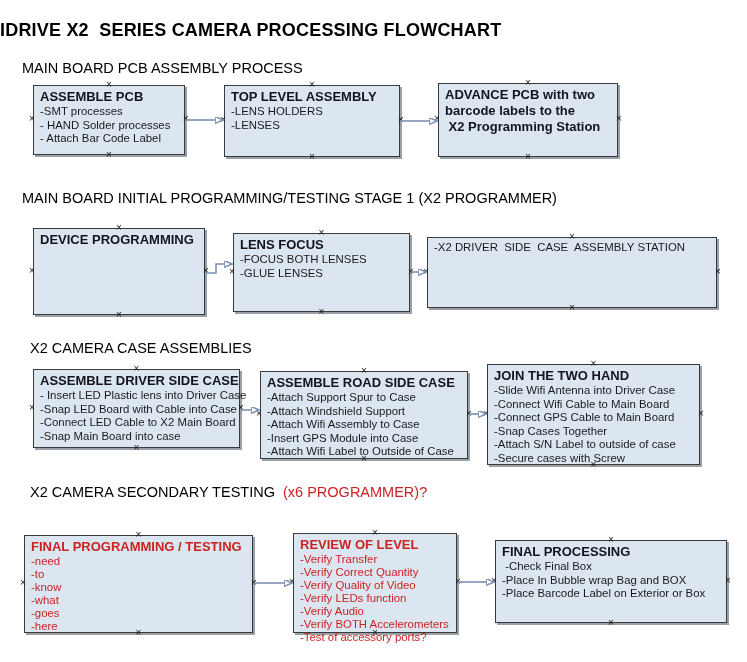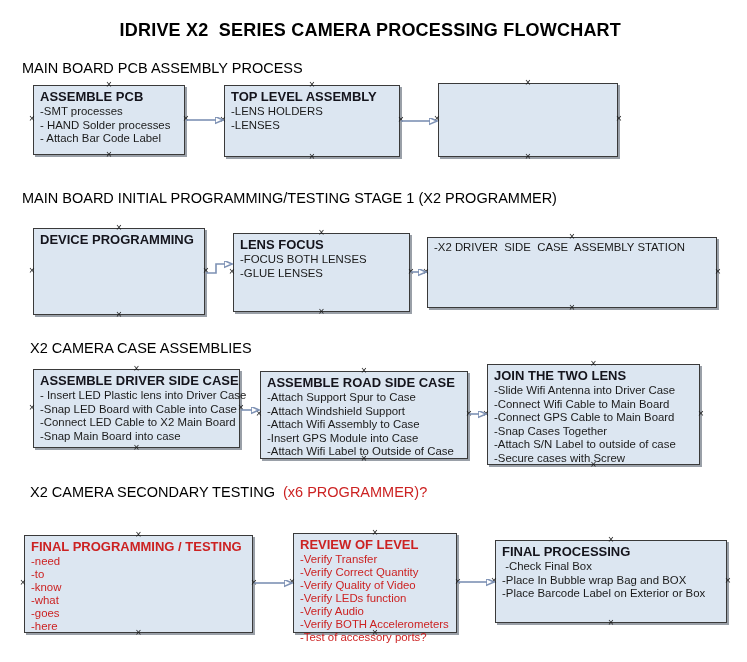--- a/index.html
+++ b/index.html
@@ -2,21 +2,21 @@
 <html><head>
 <meta charset="utf-8">
 <style>
   html,body{margin:0;padding:0;}
   body{
     width:747px;height:662px;background:#ffffff;
     font-family:"Liberation Sans", sans-serif;
     position:relative;overflow:hidden;
   }
   .page-title{
-    position:absolute;top:20px;left:0;width:621px;text-align:right;
+    position:absolute;top:20px;left:0;width:621px;text-align:left;
     font-size:18px;font-weight:bold;color:#000;white-space:pre;letter-spacing:.2px;
   }
   .section-heading{
     position:absolute;font-size:14.5px;font-weight:normal;color:#000;white-space:pre;
   }
   .red-text{color:#cc2222;}
   .box{
     position:absolute;background:#dce6f1;border:1.5px solid #3a3a3a;
     box-shadow:2px 2px 0 #9aa0a8;box-sizing:border-box;
     padding:3px 5px 0 6px;overflow:visible;
@@ -67,20 +67,23 @@
   <div class="box-title">TOP LEVEL ASSEMBLY</div>
   <div class="box-body">-LENS HOLDERS
 -LENSES</div>
 </div>
 
 <div class="box" style="left:438px;top:83px;width:180px;height:74px">
   <span class="handle h-top">×</span>
   <span class="handle h-bottom">×</span>
   <span class="handle h-left">×</span>
   <span class="handle h-right">×</span>
+  <div class="box-title">ADVANCE PCB with two
+barcode labels to the
+ X2 Programming Station</div>
 </div>
 
 <div class="section-heading" style="left:22px;top:190px">MAIN BOARD INITIAL PROGRAMMING/TESTING STAGE 1 (X2 PROGRAMMER)</div>
 
 <div class="box" style="left:33px;top:228px;width:172px;height:87px">
   <span class="handle h-top">×</span>
   <span class="handle h-bottom">×</span>
   <span class="handle h-left">×</span>
   <span class="handle h-right">×</span>
   <div class="box-title">DEVICE PROGRAMMING</div>
@@ -129,21 +132,21 @@
 -Attach Wifi Assembly to Case
 -Insert GPS Module into Case
 -Attach Wifi Label to Outside of Case</div>
 </div>
 
 <div class="box" style="left:487px;top:364px;width:213px;height:101px">
   <span class="handle h-top">×</span>
   <span class="handle h-bottom">×</span>
   <span class="handle h-left">×</span>
   <span class="handle h-right">×</span>
-  <div class="box-title">JOIN THE TWO LENS</div>
+  <div class="box-title">JOIN THE TWO HAND</div>
   <div class="box-body">-Slide Wifi Antenna into Driver Case
 -Connect Wifi Cable to Main Board
 -Connect GPS Cable to Main Board
 -Snap Cases Together
 -Attach S/N Label to outside of case
 -Secure cases with Screw</div>
 </div>
 
 <div class="section-heading" style="left:30px;top:484px"><span>X2 CAMERA SECONDARY TESTING  </span><span class="red-text">(x6 PROGRAMMER)?</span></div>
 

